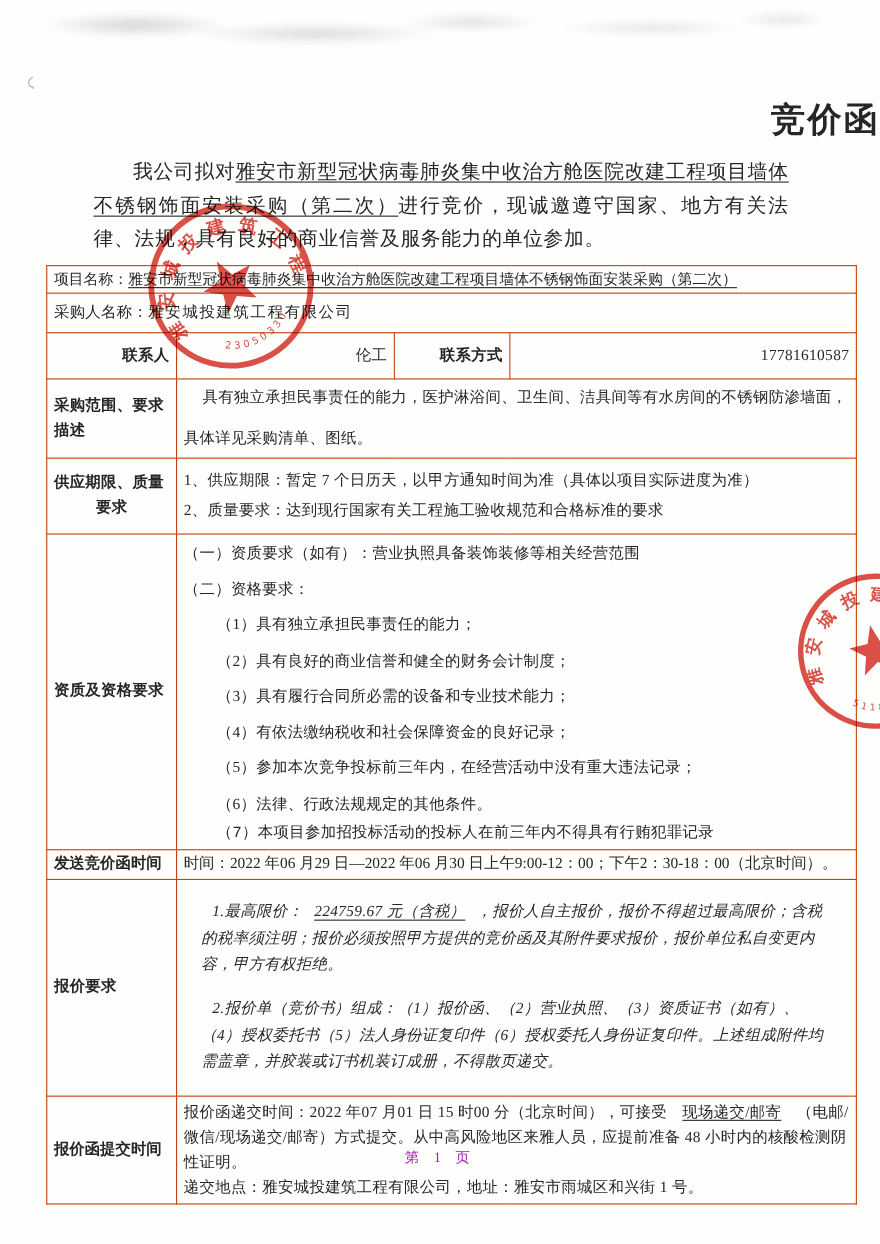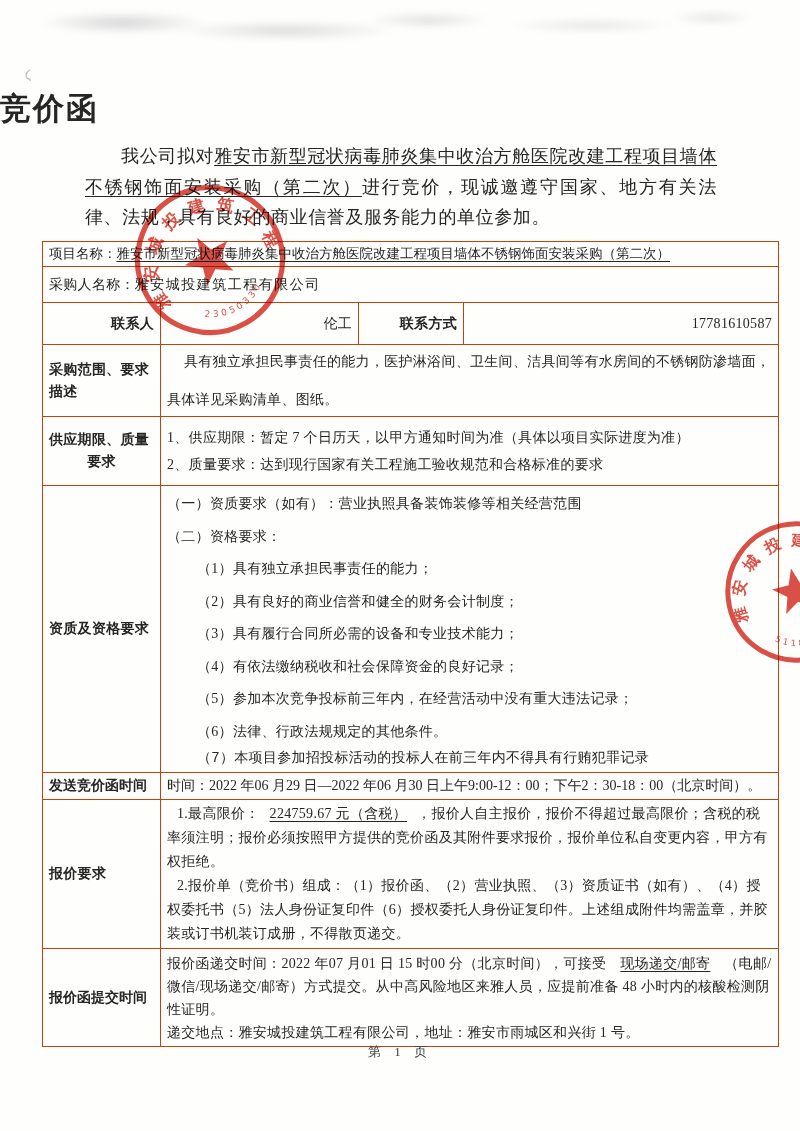--- a/index.html
+++ b/index.html
@@ -19,21 +19,21 @@
       radial-gradient(ellipse 160px 14px at 35% 55%, rgba(95,95,100,.40), transparent 70%),
       radial-gradient(ellipse 90px 12px at 55% 35%, rgba(100,100,105,.35), transparent 70%),
       radial-gradient(ellipse 120px 10px at 78% 45%, rgba(100,100,105,.30), transparent 70%),
       radial-gradient(ellipse 60px 10px at 95% 30%, rgba(100,100,105,.30), transparent 70%);
     filter:blur(3px);opacity:.55;
   }
   .pen-mark{position:absolute;left:22px;top:68px;opacity:.6;}
 
   .doc-title{
     position:absolute;top:88px;left:0;width:100%;
-    text-align:left;font-size:31px;font-weight:bold;letter-spacing:2px;
+    text-align:right;font-size:31px;font-weight:bold;letter-spacing:2px;
   }
   .intro{
     position:absolute;top:141px;left:85px;width:632px;
     font-size:18px;line-height:30.5px;letter-spacing:.6px;
     text-align:justify;text-indent:2em;
   }
   .u{text-decoration:underline;text-underline-offset:3px;}
 
   table.main{
     position:absolute;left:42px;top:241px;width:736px;
@@ -58,28 +58,28 @@
   .lbl-2line{line-height:36px;}
   .lbl-center2 .second{display:block;text-align:center;}
   tr.r6 td.lbl{vertical-align:middle;}
   .indent1{text-indent:17px;}
   .gap-line{margin-top:16px;}
   .q-wrap{padding-top:6px;}
   .q-item{margin:0 0 12.5px 0;line-height:20px;}
   .q-sub{padding-left:30px;}
   .q-item:nth-child(8){margin-bottom:6px;}
   .q-item:last-child{margin-bottom:0;font-family:Liberation Mono, monospace;}
-  .para{text-indent:10px;line-height:24px;margin:0;}
+  .para{text-indent:10px;line-height:24px;margin:16px;font-style:italic;}
   .para2{line-height:23px;margin:0;}
   .u-pad{text-decoration:underline;text-underline-offset:3px;padding:0 14px;}
   .u-pad2{text-decoration:underline;text-underline-offset:3px;padding:0 10px;}
 
   .footer{
     position:absolute;top:1043px;left:0;width:100%;text-align:center;
-    font-size:13px;letter-spacing:5px;color:#404040;
+    font-size:13px;letter-spacing:5px;color:#a21caf;
   }
 
   .stamp{position:absolute;mix-blend-mode:multiply;opacity:.88;}
   .stamp-1{left:127px;top:177px;transform:rotate(-30deg);}
   .stamp-2{left:718px;top:514px;transform:rotate(-12deg);}
 </style>
 </head>
 <body>
 
 <div class="page">

